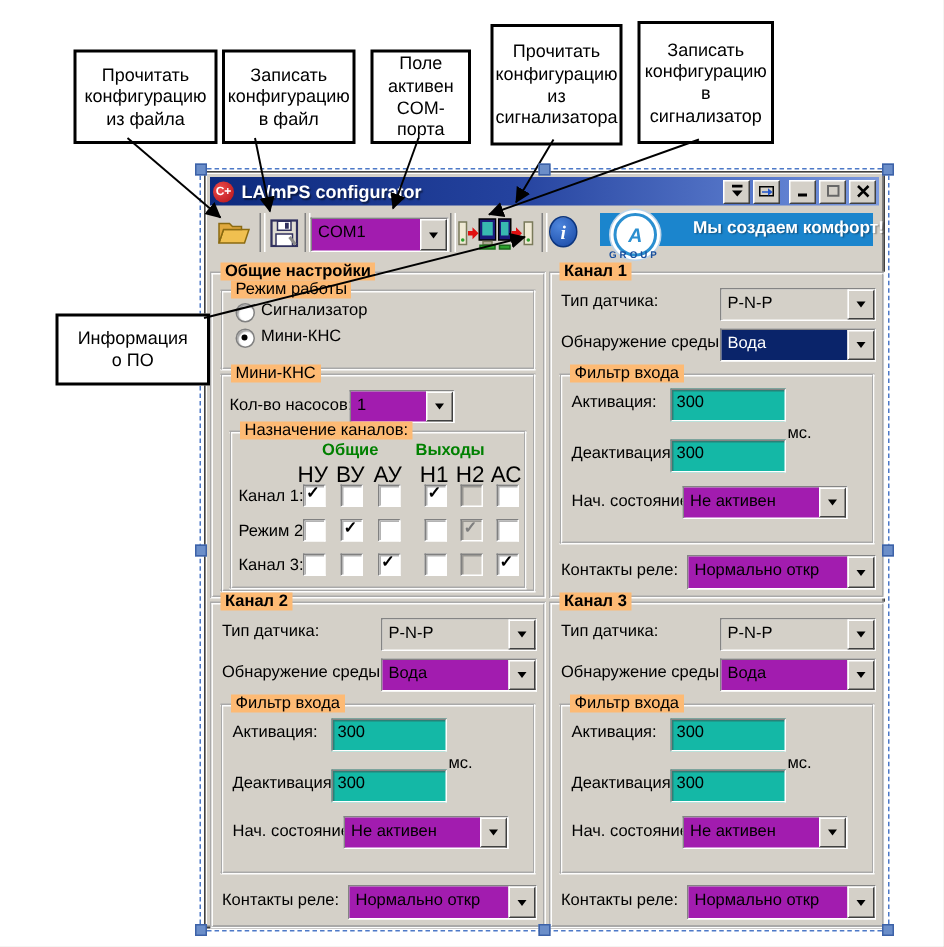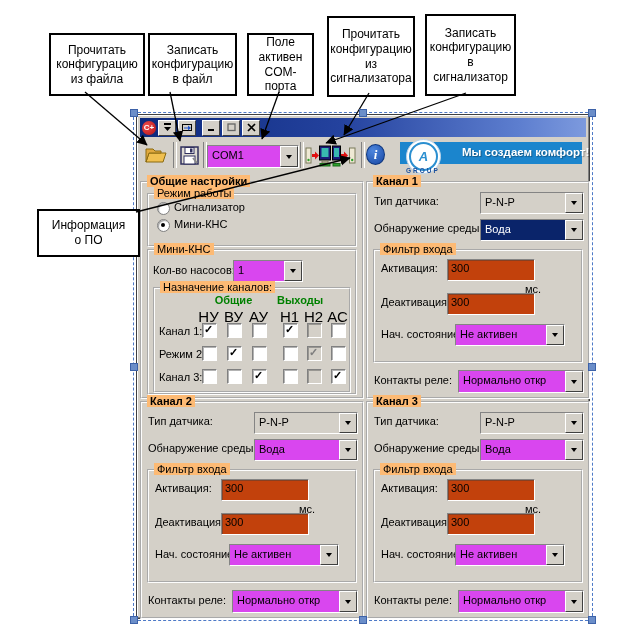--- a/index.html
+++ b/index.html
@@ -24,21 +24,21 @@
   .wbtn{width:16px;height:14px;background:#d4d0c8;border:1px solid;border-color:#fff #404040 #404040 #fff;
     display:flex;align-items:center;justify-content:center;margin-left:2px;flex:0 0 auto;}
   .wbtn svg{display:block;}
   .wbtn.gap{margin-left:6px;}
   
   .toolbar{position:absolute;left:3px;top:22px;right:3px;height:38px;}
   .tbtn{position:absolute;display:flex;align-items:center;justify-content:center;cursor:pointer;}
   .tsep{position:absolute;width:2px;height:26px;top:5px;border-left:1px solid #808080;border-right:1px solid #fff;}
   .combo{position:absolute;display:flex;background:#fff;border:1px solid;border-color:#848484 #fff #fff #848484;
     box-shadow:inset 1px 1px 0 rgba(64,64,64,.45);}
-  .cfield{flex:1;font-size:11px;padding:3px 1px 0 4px;white-space:nowrap;overflow:hidden;background:#d946ef;color:#000;}
+  .cfield{flex:1;font-size:11px;padding:3px 1px 0 4px;white-space:nowrap;overflow:hidden;background:#a21caf;color:#000;}
   .cfield.gray{background:#d4d0c8;}
   .cfield.selected{background:#0a246a;color:#fff;}
   .cbtn{width:16px;background:#d4d0c8;border:1px solid;border-color:#fff #404040 #404040 #fff;
     display:flex;align-items:center;justify-content:center;flex:0 0 auto;}
   .darr{width:0;height:0;border-left:3.5px solid transparent;border-right:3.5px solid transparent;border-top:4px solid #000;}
   .infoicon{width:19px;height:19px;border-radius:50%;background:radial-gradient(circle at 35% 30%,#4e86dd,#1747a4);
     border:1px solid #0c357e;color:#fff;font-family:"Liberation Serif",serif;font-weight:bold;font-style:italic;
     font-size:13px;display:flex;align-items:center;justify-content:center;}
   .band{position:absolute;background:#1b85cd;}
   .bandtext{position:absolute;color:#fff;font-weight:bold;font-size:11.5px;white-space:nowrap;
@@ -48,22 +48,22 @@
   .logoinner{width:25px;height:25px;border-radius:50%;border:2px solid #2b8fd0;color:#2b8fd0;font-weight:bold;
     font-size:13px;display:flex;align-items:center;justify-content:center;font-style:italic;}
   .logogroup{position:absolute;font-size:6.5px;font-weight:bold;color:#1a4f9c;letter-spacing:2px;text-align:center;}
   
   .content{position:absolute;left:3px;top:62px;width:446px;height:438px;}
   .gb{position:absolute;border:2px groove #fdfdfd;}
   .leg{position:absolute;top:-8px;left:5px;background:#fdba74;padding:0 3px;font-size:11px;white-space:nowrap;}
   .leg.b{font-weight:bold;}
   .lbl{position:absolute;font-size:11px;color:#000;white-space:nowrap;}
   .green{color:#008000;font-weight:bold;}
-  .edit{position:absolute;background:#c2410c;border:1px solid;border-color:#848484 #fff #fff #848484;
-    box-shadow:inset 1px 1px 0 rgba(64,64,64,.45);font-size:11px;padding:2px 11px 0 3px;}
+  .edit{position:absolute;background:#14b8a6;border:1px solid;border-color:#848484 #fff #fff #848484;
+    box-shadow:inset 1px 1px 0 rgba(64,64,64,.45);font-size:11px;padding:2px 0 0 3px;}
   .check{position:absolute;width:13px;height:13px;background:#fff;border:1px solid;
     border-color:#808080 #fff #fff #808080;box-shadow:inset 1px 1px 0 rgba(64,64,64,.4);}
   .check.checked::after,.check.disabled-checked::after{content:"✓";position:absolute;left:1px;top:-1px;
     font-size:11px;font-weight:bold;color:#000;line-height:13px;}
   .check.disabled{background:#d4d0c8;}
   .check.disabled-checked{background:#d4d0c8;}
   .check.disabled-checked::after{color:#7e7e7e;}
   .radio{position:absolute;width:11px;height:11px;border-radius:50%;background:#fff;border:1px solid #808080;
     box-shadow:inset 1px 1px 1px rgba(64,64,64,.5);}
   .radio.on::after{content:"";position:absolute;left:3px;top:3px;width:4px;height:4px;border-radius:50%;background:#000;}
@@ -115,20 +115,21 @@
   <line x1="279" y1="92" x2="262" y2="139" stroke="#000" stroke-width="1.3" marker-end="url(#ah)"></line>
   <line x1="369" y1="93" x2="344" y2="135" stroke="#000" stroke-width="1.3" marker-end="url(#ah)"></line>
   <line x1="466" y1="93" x2="326" y2="143" stroke="#000" stroke-width="1.3" marker-end="url(#ah)"></line>
   <line x1="136" y1="212" x2="350" y2="158" stroke="#000" stroke-width="1.3" marker-end="url(#ah)"></line>
 </svg>
 
 <div class="window">
 
   <div class="titlebar">
     <div class="appicon">C+</div>
+    <div class="apptitle">LA/mPS configurator</div>
     <div class="wbtn">
       <svg width="9" height="9">
           <rect x="1" y="0" width="7" height="2" fill="#000"></rect>
           <path d="M1,4 L8,4 L4.5,8 z" fill="#000"></path>
         </svg>
     </div>
     <div class="wbtn">
       <svg width="10" height="9">
           <rect x="0.5" y="1.5" width="9" height="6" fill="none" stroke="#000"></rect>
           <path d="M2,4.5 L6,4.5 L6,2.5 L9,5 L6,7.5 L6,5.5 L2,5.5 z" fill="#2255cc"></path>

